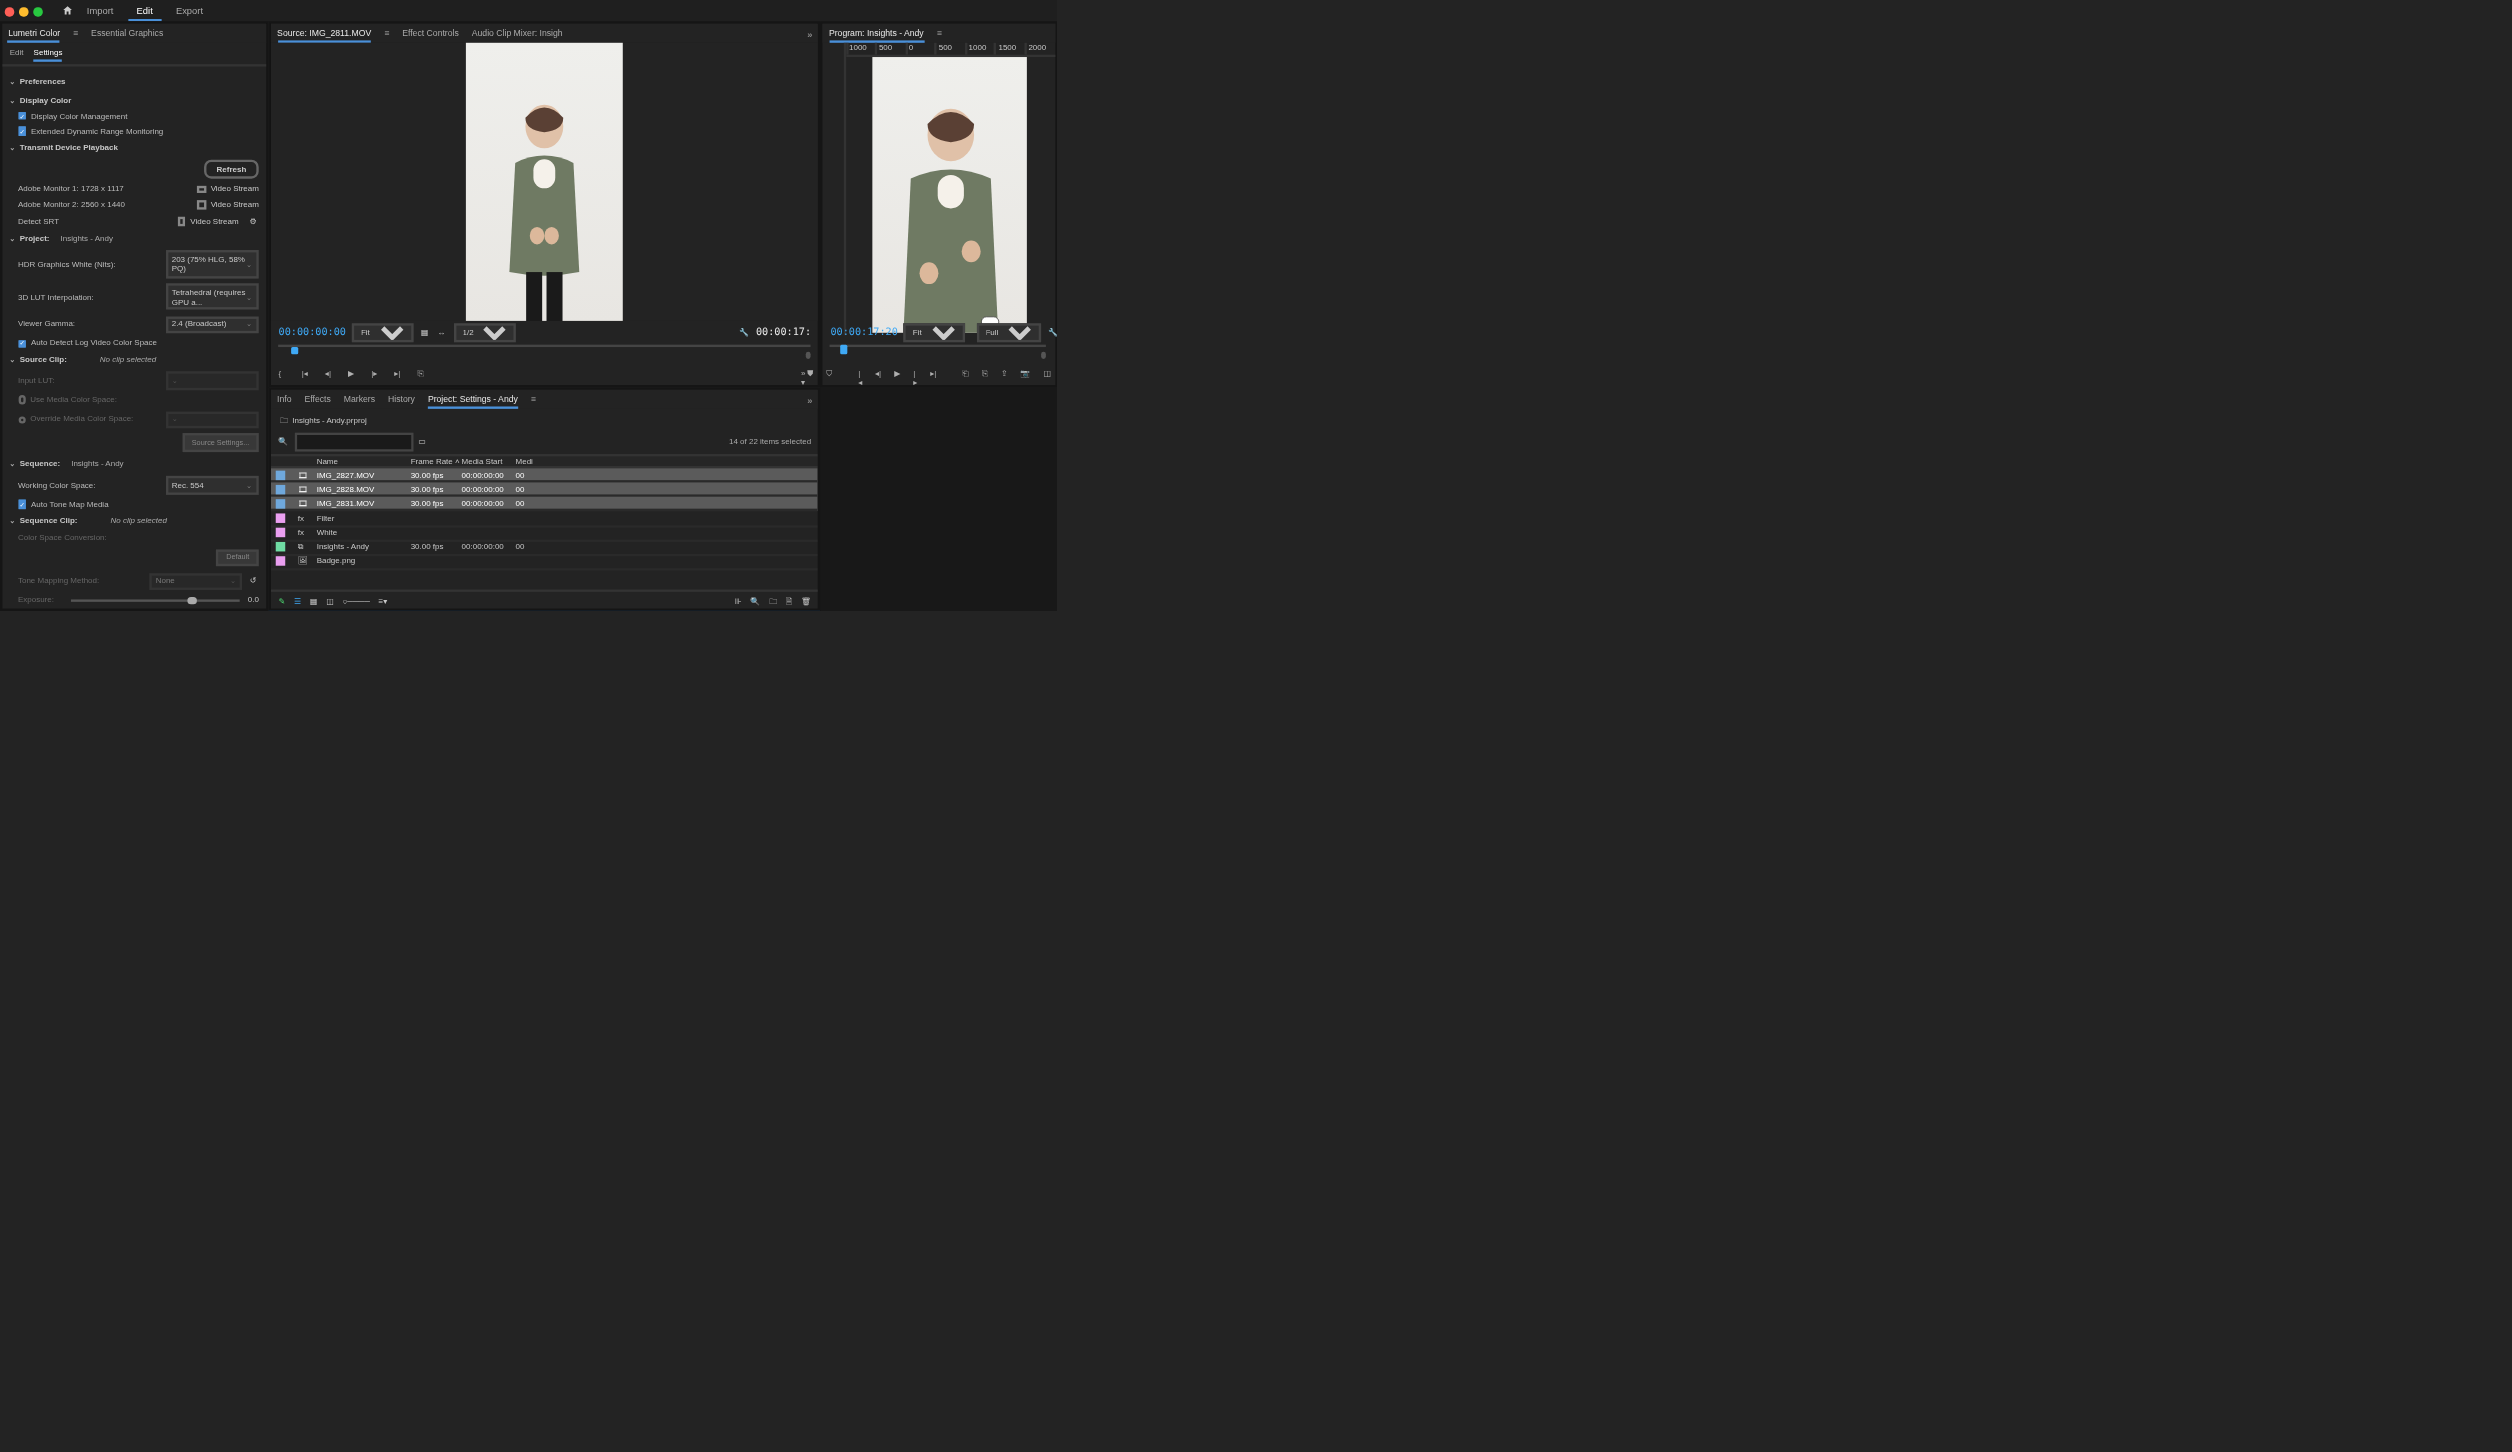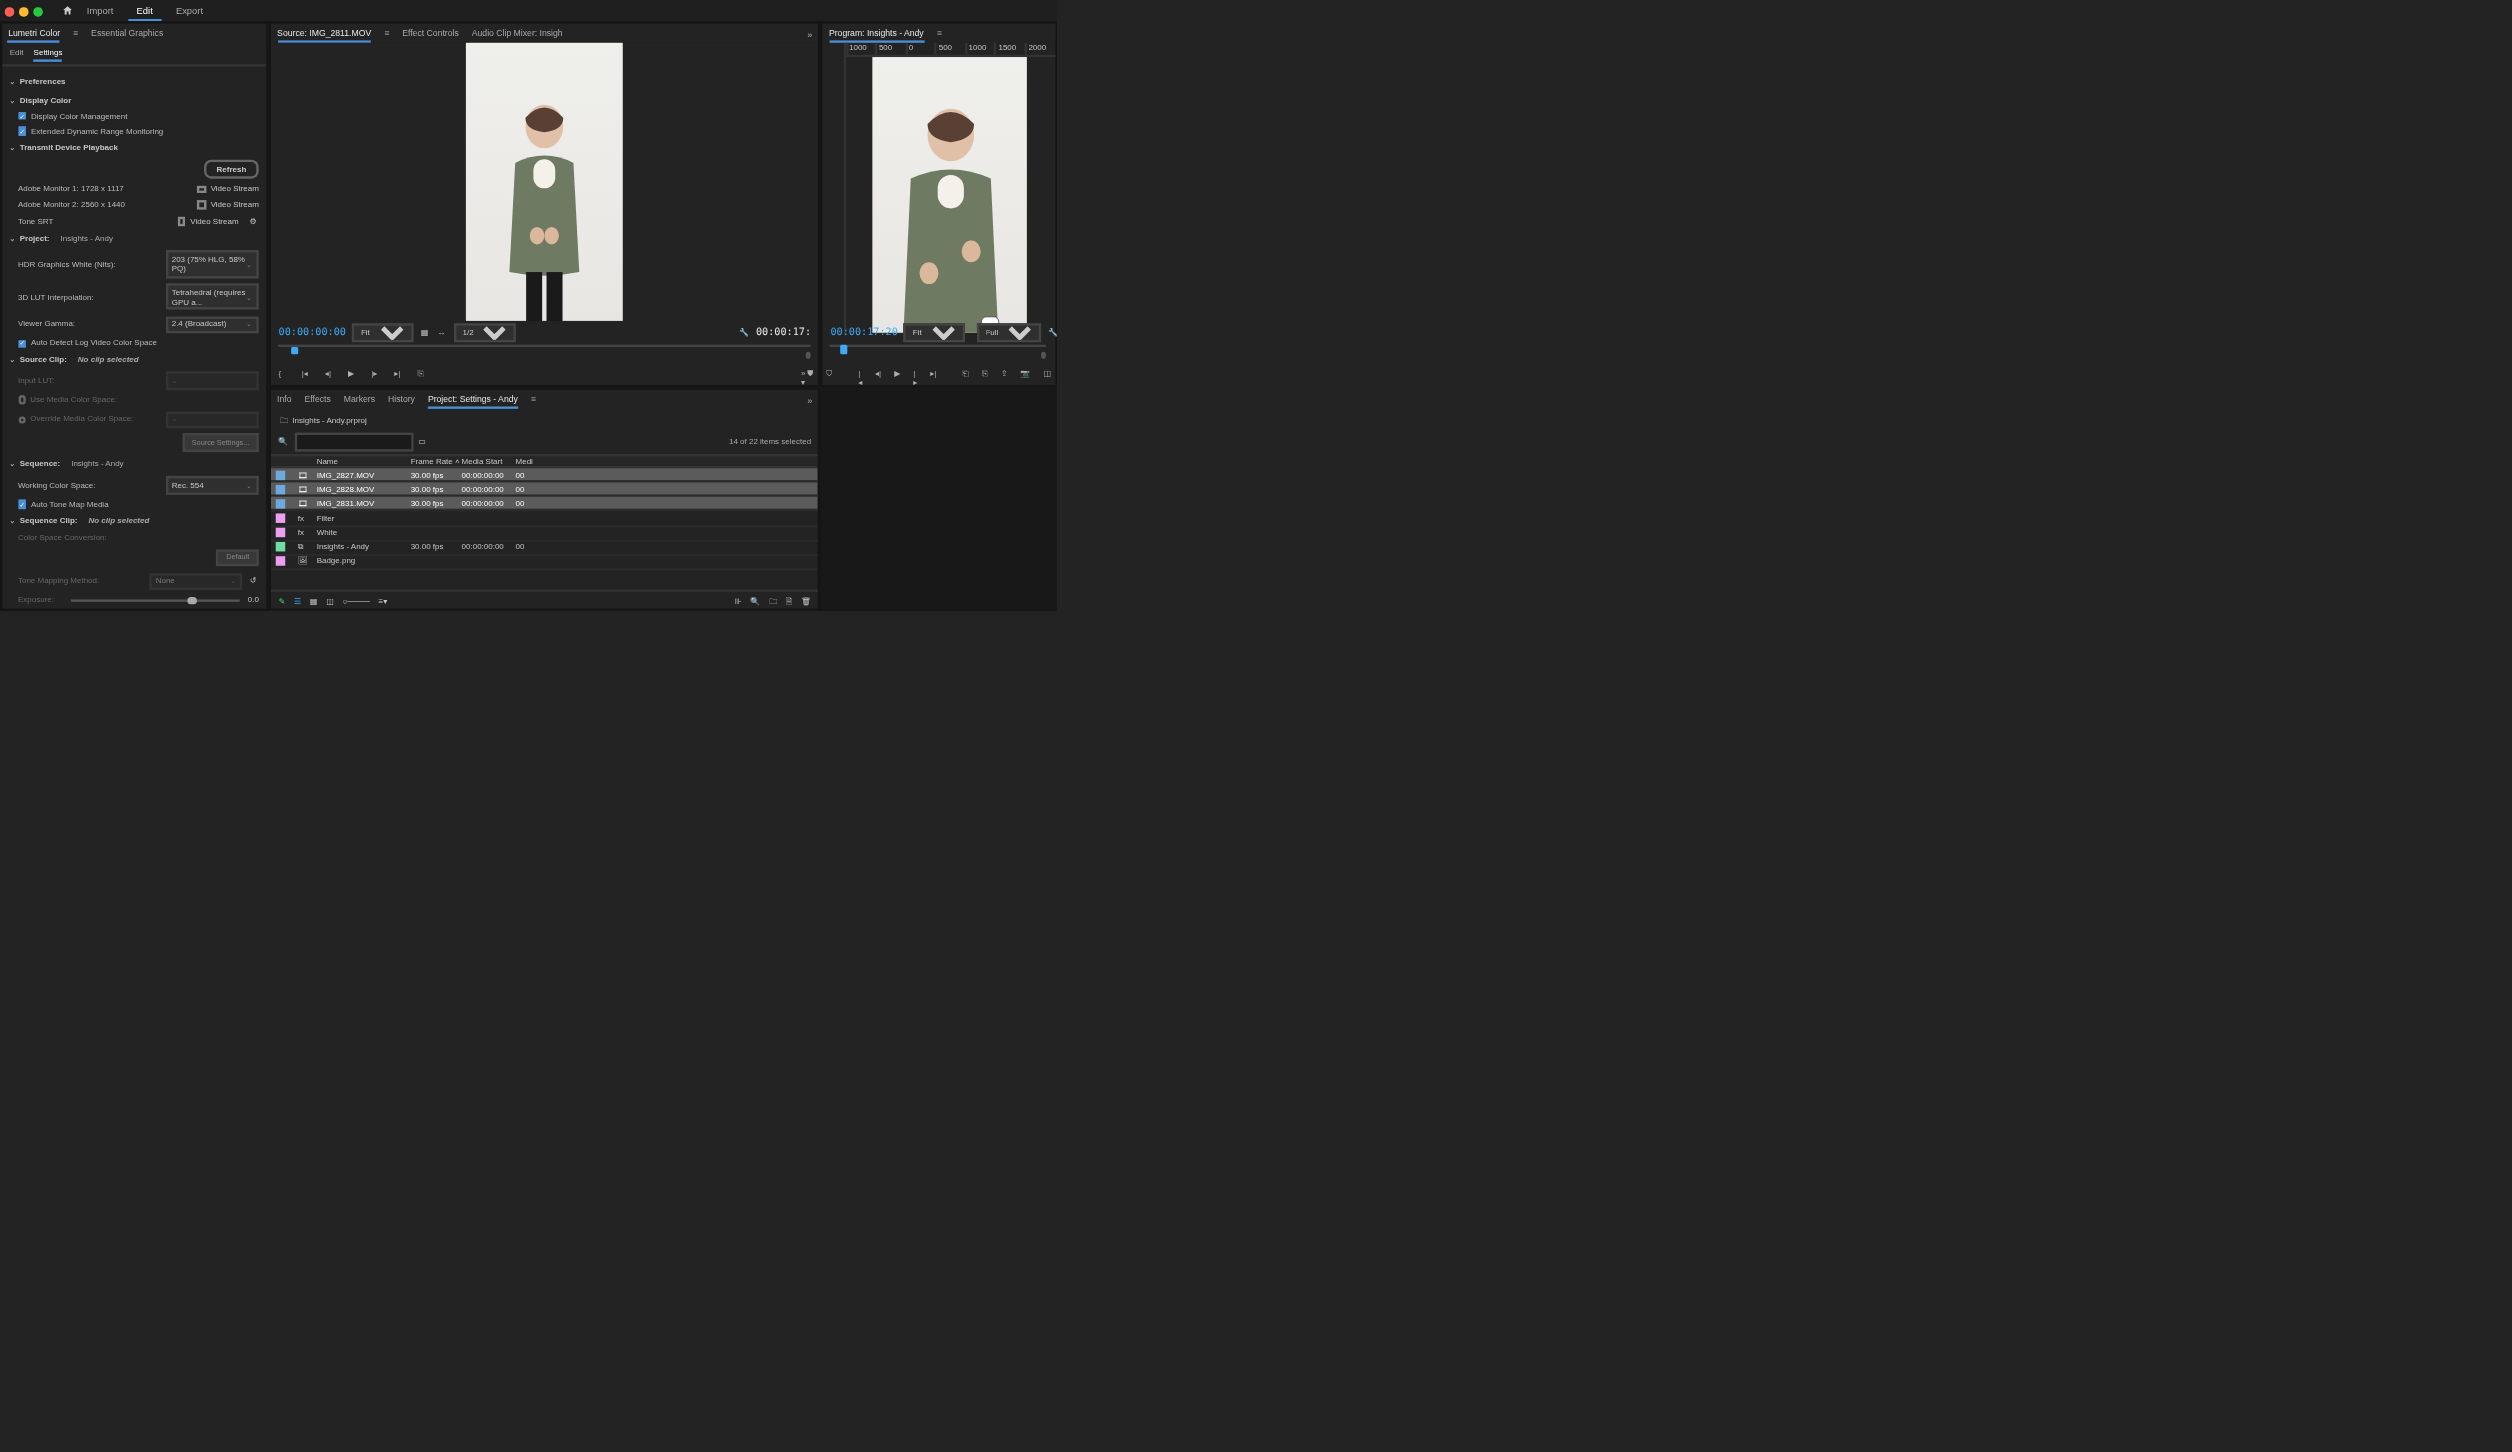--- a/index.html
+++ b/index.html
@@ -103,21 +103,21 @@
 .tl-scroll{height:13px;display:flex;align-items:center;padding:0 4.4px;border-top:0.7px solid #333;}
 
 
 .right-panel{grid-row:1/3;display:flex;flex-direction:column;font-size:8px;}
 .lum-sub{display:flex;gap:10.2px;padding:2.9px 7.3px;border-bottom:0.7px solid #333;}
 .lum-sub .s{font-size:8px;color:#aaa;cursor:pointer;padding:1.5px 0;}
 .lum-sub .s.active{color:#fff;border-bottom:0.7px solid #4a90d9;}
 .lum-body{flex:1;overflow:auto;padding:4.4px 7.3px;}
 .sect-h{display:flex;align-items:center;gap:4.4px;padding:4.4px 0;font-weight:bold;font-size:8px;color:#ddd;}
 .sect-h::before{content:'⌄';font-size:7.3px;color:#aaa;}
-.sect-h .txt2{font-weight:bold;color:#aaa;font-style:italic;}
+.sect-h .txt2{font-weight:normal;color:#aaa;font-style:italic;margin-left:22px;}
 .lum-row{display:flex;align-items:center;padding:2.9px 0 2.9px 8.7px;gap:4.4px;}
 .lum-row .lbl{flex:1;color:#bbb;}
 .lum-row.dim .lbl,.lum-row.dim{color:#666;}
 .cbx{width:8.7px;height:8.7px;border:0.7px solid #888;display:inline-flex;align-items:center;justify-content:center;font-size:6.5px;}
 .cbx.checked{background:#4a90d9;border-color:#4a90d9;color:#fff;}
 .cbx.checked::after{content:'✓';}
 .radio{width:8px;height:8px;border:0.7px solid #666;border-radius:50%;}
 .dd{background:#2f2f2f;border:0.7px solid #444;padding:1.5px 4.4px;width:94px;font-size:7.3px;display:flex;justify-content:space-between;align-items:center;}
 .dd::after{content:'⌄';color:#888;font-size:7.3px;}
 .dd.dim{opacity:0.5;}
@@ -326,21 +326,21 @@
             <span class="lbl">Adobe Monitor 1: 1728 x 1117</span>
             <span class="cbx"></span>
             <span>Video Stream</span>
           </div>
       <div class="lum-row">
             <span class="lbl">Adobe Monitor 2: 2560 x 1440</span>
             <span class="cbx"></span>
             <span>Video Stream</span>
           </div>
       <div class="lum-row">
-            <span class="lbl">Tone SRT</span>
+            <span class="lbl">Detect SRT</span>
             <span class="cbx"></span>
             <span>Video Stream</span>
             <span class="icon" style="margin-left:4.4px;">⚙</span>
           </div>
 
       <div class="sect-h"><span>Project:</span>&nbsp;<span style="font-weight:normal;color:#aaa;">Insights - Andy</span></div>
       <div class="lum-row">
             <span class="lbl">HDR Graphics White (Nits):</span>
             <div class="dd">
               <span>203 (75% HLG, 58% PQ)</span>

